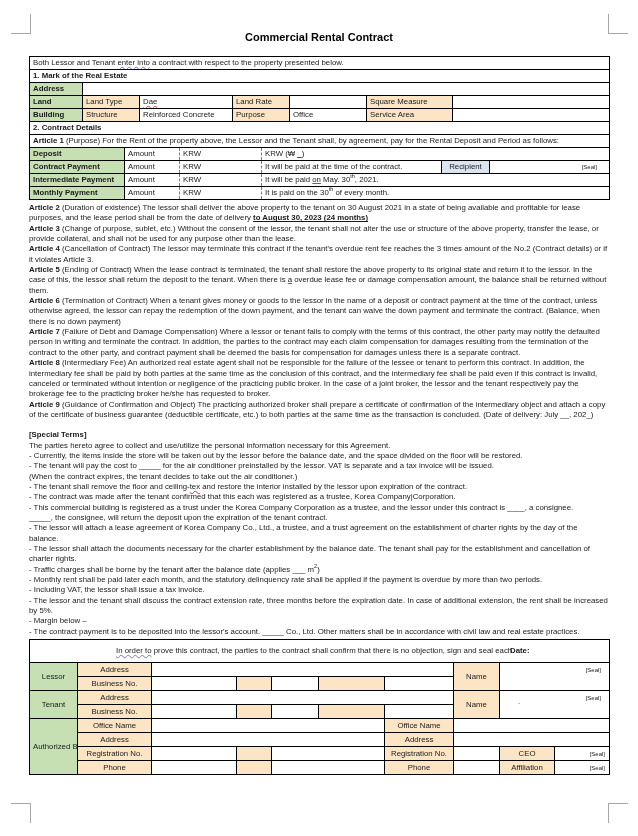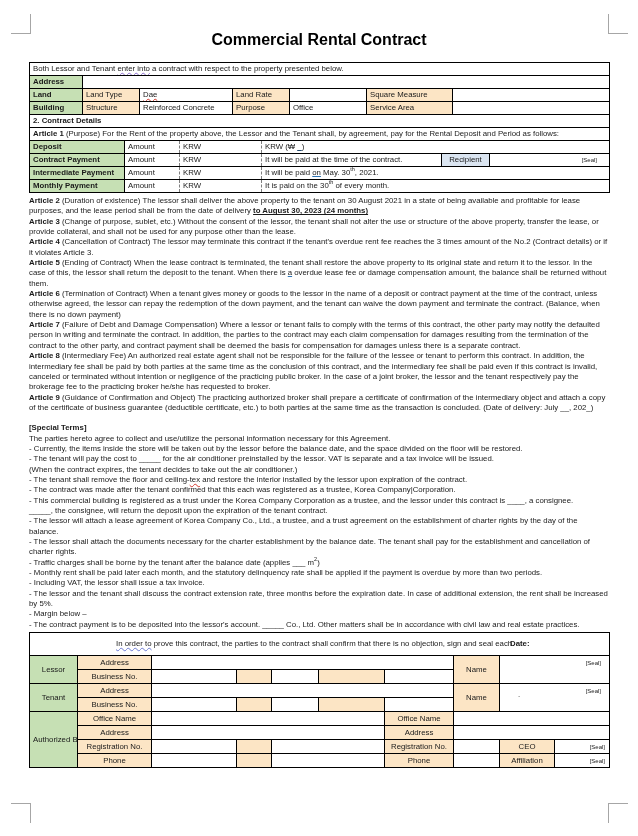--- a/index.html
+++ b/index.html
@@ -1,19 +1,19 @@
 <!DOCTYPE html>
 <html><head>
 <meta charset="utf-8">
 <style>
   html,body{margin:0;padding:0;background:#ffffff;}
   .page{position:relative;width:638px;height:836px;background:#ffffff;overflow:hidden;
         font-family:"Liberation Sans",sans-serif;color:#1a1a1a;}
   .content{position:absolute;left:29px;top:0;width:580px;}
-  .title{text-align:center;font-size:16px;font-weight:bold;margin:31px 0 13px 0;color:#000;}
+  .title{text-align:center;font-size:11px;font-weight:bold;margin:31px 0 13px 0;color:#000;}
 
   
   .mark{position:absolute;width:19px;height:19px;}
   .mark.tl{left:11px;top:14px;border-right:1px solid #a6a6a6;border-bottom:1px solid #a6a6a6;}
   .mark.tr{left:608px;top:14px;border-left:1px solid #a6a6a6;border-bottom:1px solid #a6a6a6;}
   .mark.bl{left:11px;top:803px;border-right:1px solid #a6a6a6;border-top:1px solid #a6a6a6;}
   .mark.br{left:608px;top:803px;border-left:1px solid #a6a6a6;border-top:1px solid #a6a6a6;}
 
   table{border-collapse:collapse;table-layout:fixed;width:580px;font-size:7.8px;}
   td{border:1px solid #000;padding:1px 3px;line-height:10px;vertical-align:middle;
@@ -72,20 +72,23 @@
           <col style="width:57px">
           <col style="width:93px">
           <col style="width:57px">
           <col style="width:77px">
           <col style="width:86px">
           <col style="width:157px">
         </colgroup>
       <tbody>
           <tr style="height:12px">
             <td colspan="7"><span>Both Lessor and Tenant </span><span class="wp">enter into</span><span> a contract with respect to the property presented below.</span></td>
+          </tr>
+      <tr style="height:12px">
+            <td colspan="7" class="bold">1. Mark of the Real Estate</td>
           </tr>
       <tr style="height:12px">
         <td class="green bold">Address</td>
         <td colspan="6"></td>
       </tr>
       <tr style="height:12px">
         <td class="green bold">Land</td>
         <td class="tan">Land Type</td>
         <td><span class="wr">Dae</span></td>
         <td class="tan">Land Rate</td>

